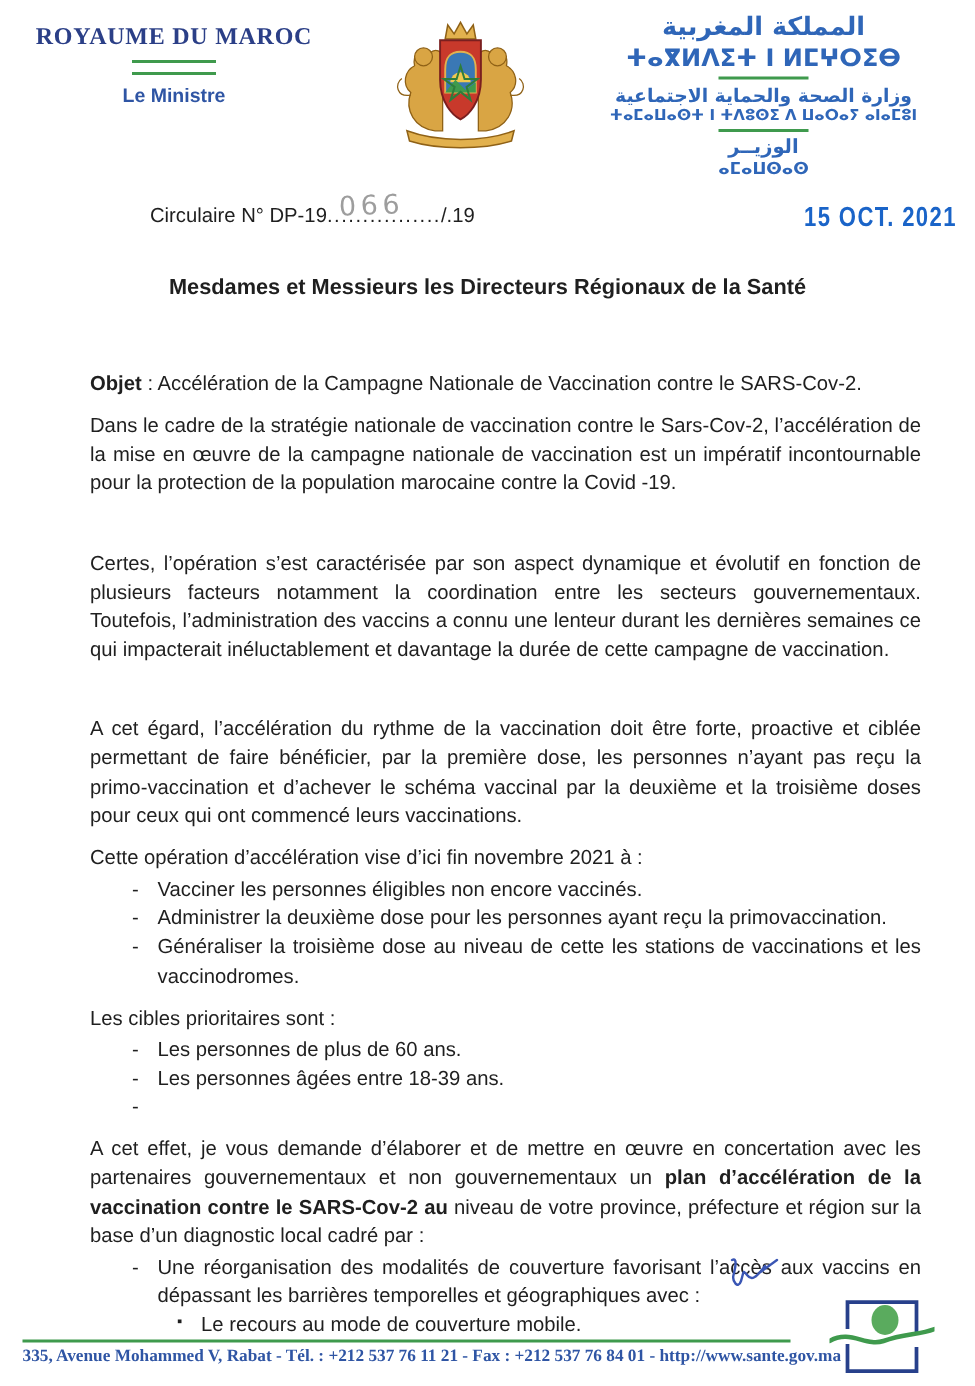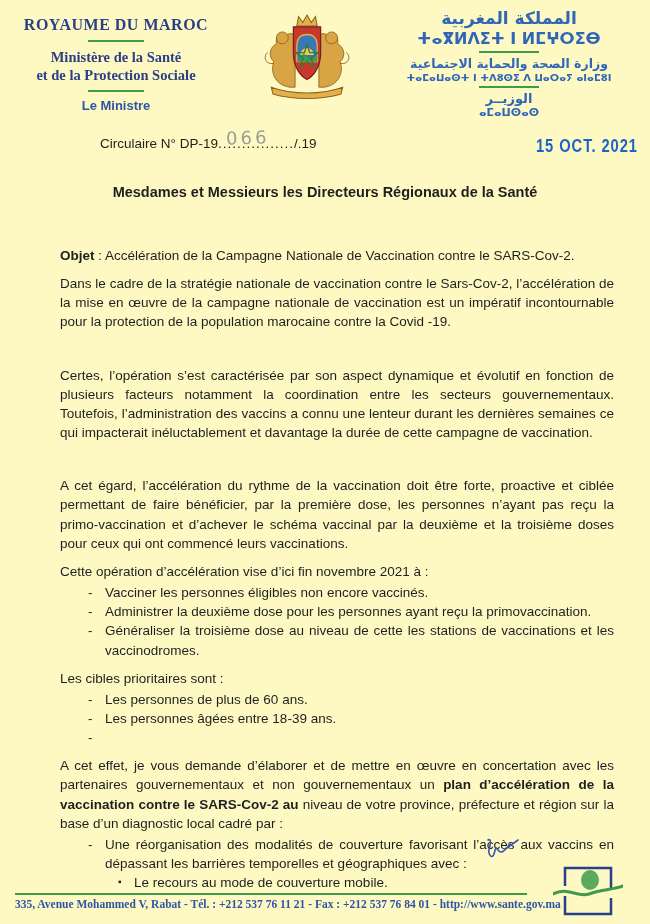--- a/index.html
+++ b/index.html
@@ -3,21 +3,21 @@
 <meta charset="utf-8">
 <style>
   :root{
     --navy:#2b3f87; --blue:#2f66b8; --green:#3f9a4d;
     --stamp-blue:#1a64c8; --ink:#1f1f1f; --stamp-gray:#8d8d8d;
   }
   *{margin:0;padding:0;box-sizing:border-box;}
   body{background:#e8e8e8;font-family:"Liberation Sans",sans-serif;}
   .page{
     position:relative;width:650px;height:924px;margin:0 auto;
-    background:#fef9c3;color:var(--ink);overflow:hidden;
+    background:#ffffff;color:var(--ink);overflow:hidden;
     box-shadow:0 0 6px rgba(0,0,0,.25);
   }
   
   .header{position:absolute;top:8px;left:0;width:100%;display:flex;justify-content:space-between;}
   .hdr-left{width:232px;text-align:center;padding-top:8px;
     font-family:"Liberation Serif",serif;color:var(--navy);}
   .hdr-left .kingdom{font-size:16px;font-weight:bold;letter-spacing:.5px;}
   .sep{width:56px;height:2px;background:var(--green);margin:6px auto;}
   .hdr-left .ministry{font-size:14.5px;font-weight:bold;line-height:1.25;}
   .hdr-left .minister{font-size:13px;font-weight:bold;margin-top:2px;
@@ -72,24 +72,20 @@
 </head>
 <body>
 
 <div class="page">
 
   <div class="header">
 
     <div class="hdr-left">
       <div class="kingdom">ROYAUME DU MAROC</div>
       <div class="sep"></div>
-      <div class="ministry">
-        <div>Ministère de la Santé</div>
-        <div>et de la Protection Sociale</div>
-      </div>
       <div class="sep"></div>
       <div class="minister">Le Ministre</div>
     </div>
 
     <div class="coa">
       <svg width="102" height="96" viewBox="0 0 120 112" aria-hidden="true">
 
         <path d="M18,88 C42,97 78,97 102,88 L100,96 C78,103 42,103 20,96 Z" fill="#e2b14e" stroke="#8f6116" stroke-width="1.2"></path>
 
         <g fill="#d9a544" stroke="#8f6116" stroke-width="1">

